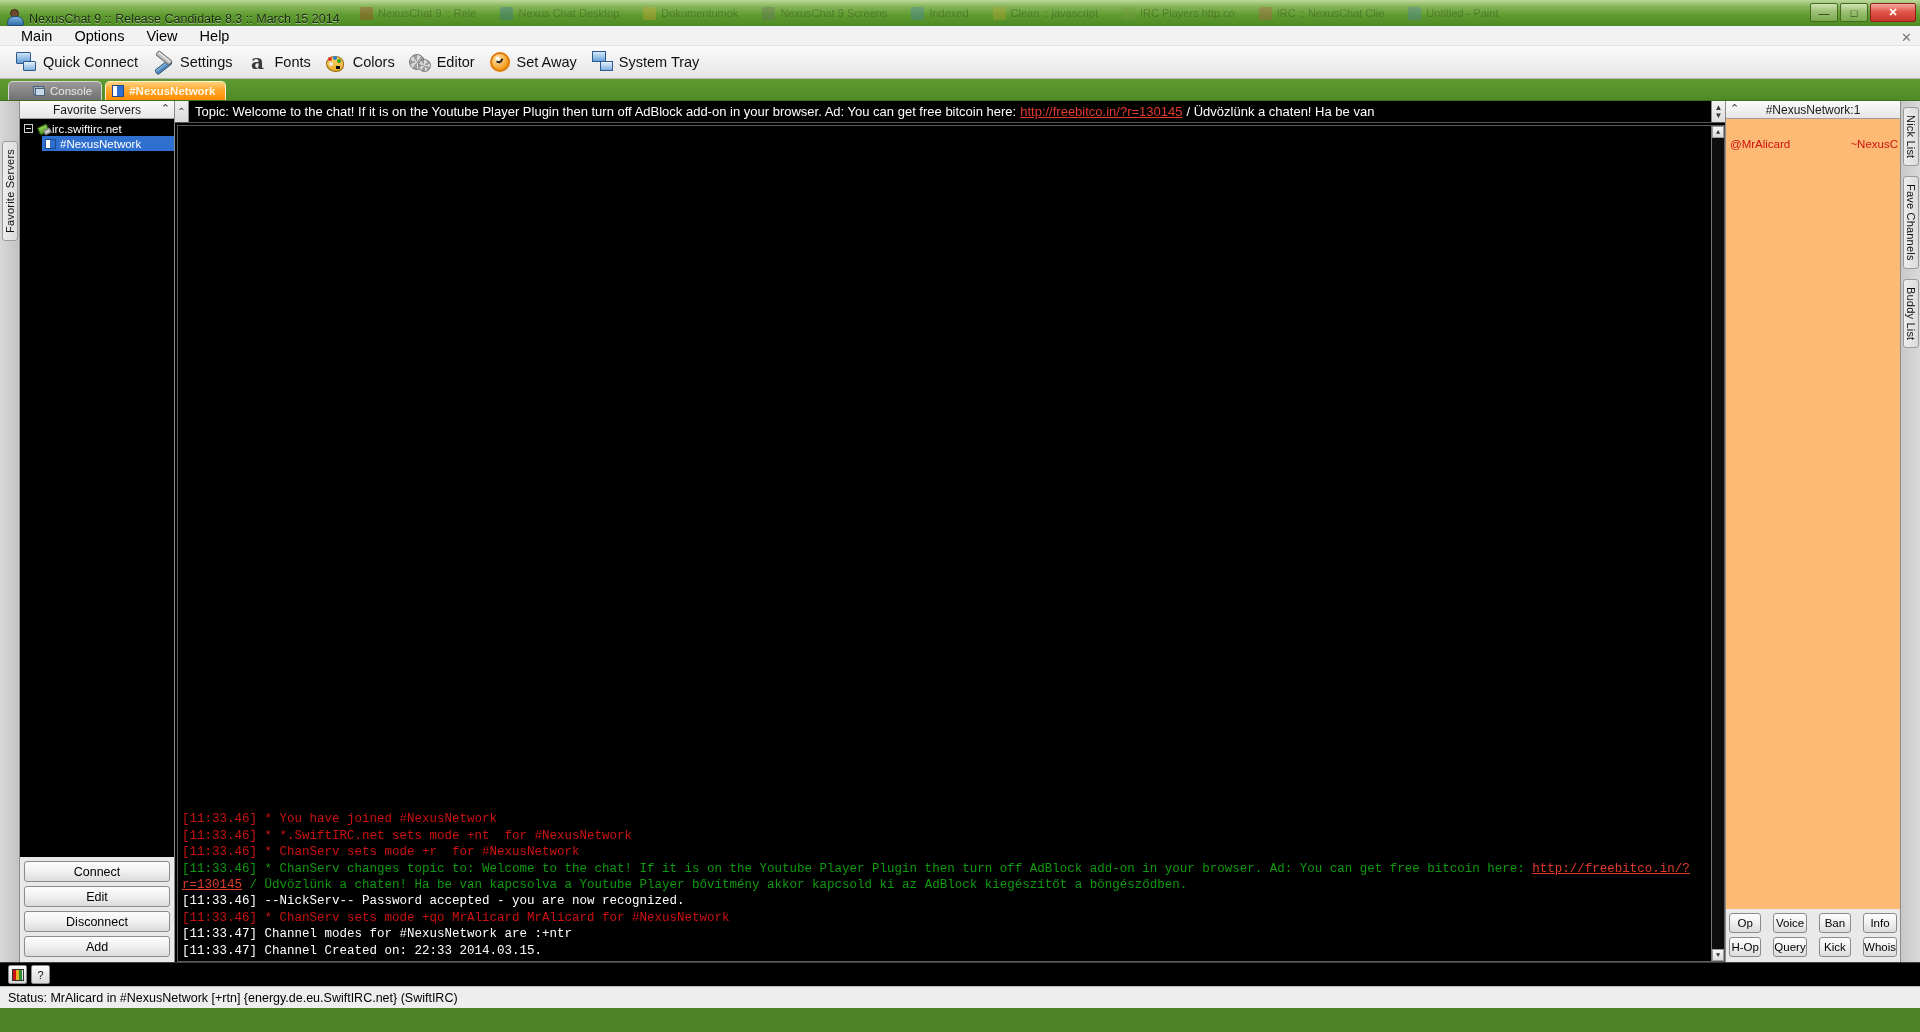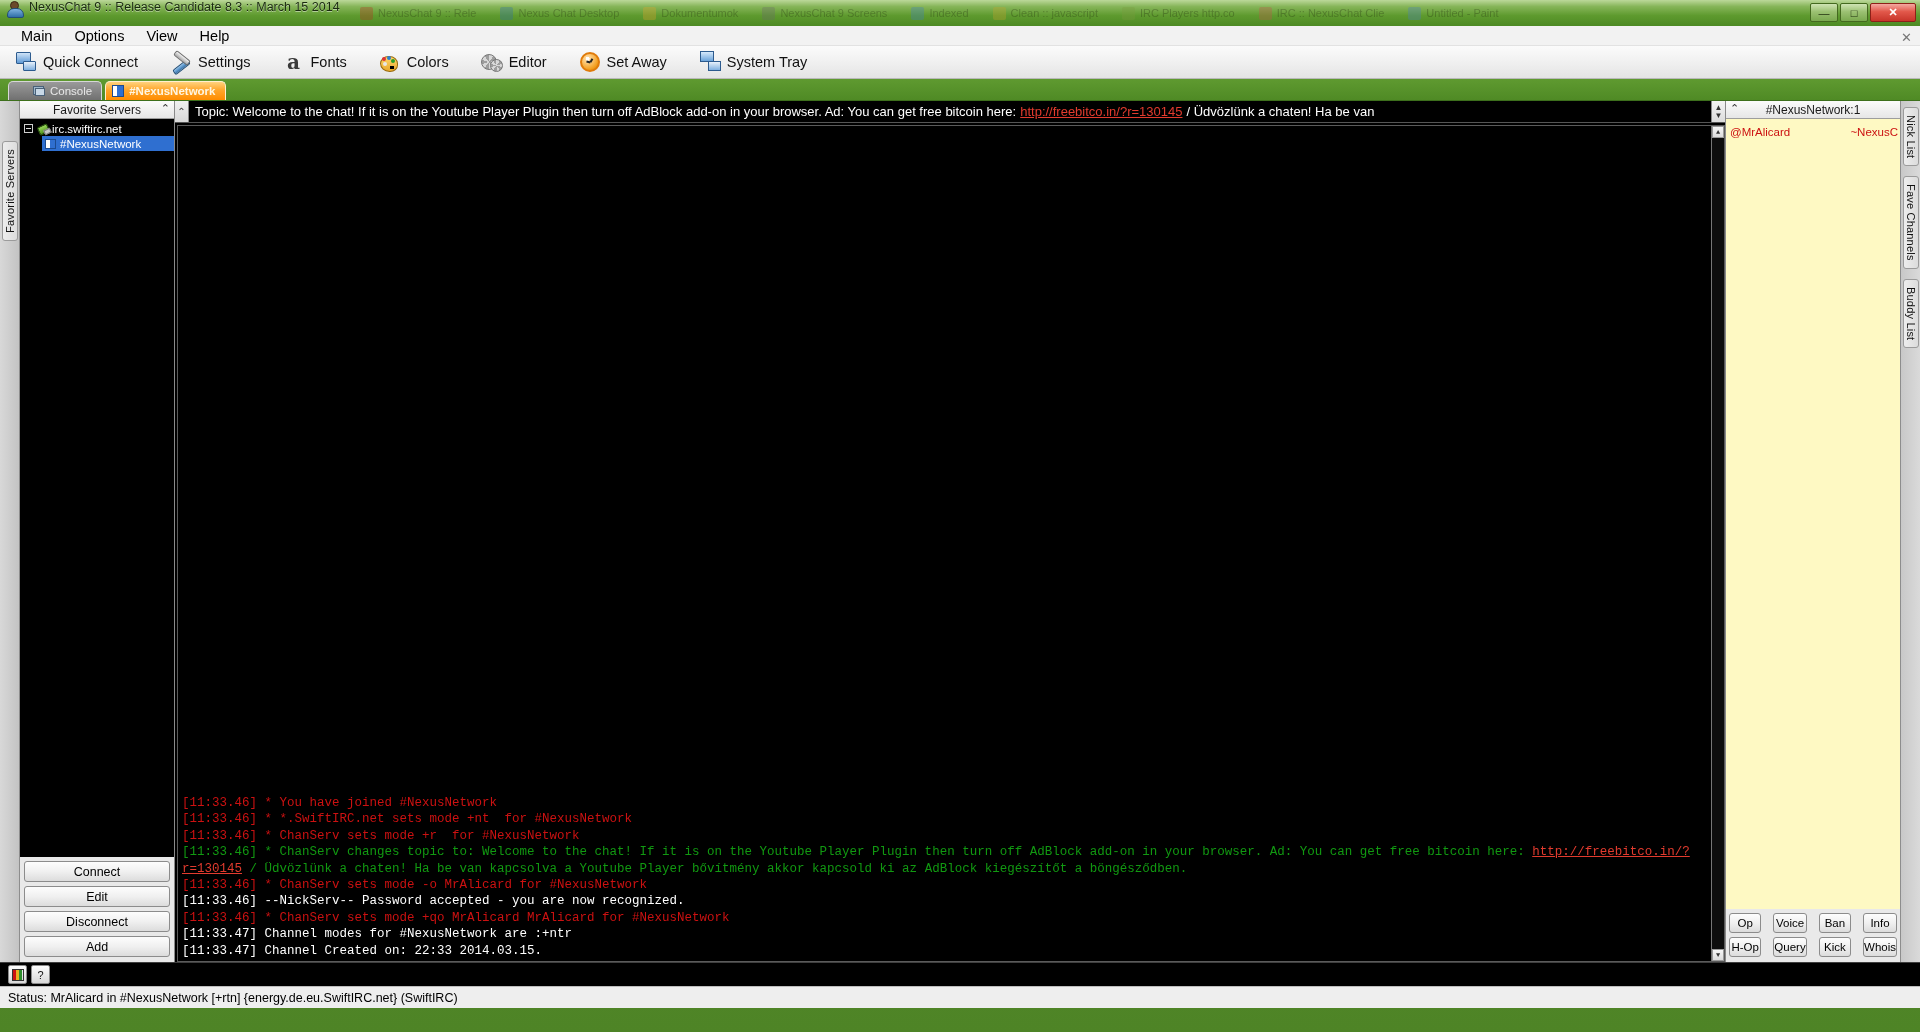--- a/index.html
+++ b/index.html
@@ -17,21 +17,21 @@
     width: 1920px; height: 1032px;
     background: linear-gradient(180deg,#79a84b 0%, #5f9432 40%, #4e8426 100%);
     padding: 0;
   }
 
   
   #titlebar {
     position: relative;
     height: 26px;
     background: linear-gradient(180deg,#bcd89a 0%, #86b559 25%, #5e9a2e 60%, #4d8a24 100%);
-    display: flex; align-items: flex-start;
+    display: flex; align-items: flex-end;
     padding-left: 6px;
     overflow: hidden;
   }
   #title-icon {
     width: 18px; height: 18px;
     margin-right: 5px;
     flex: none;
     position: relative;
   }
   #title-text {
@@ -89,21 +89,21 @@
     font-size: 13px; color: #777;
   }
 
   
   #toolbar {
     height: 33px;
     background: linear-gradient(180deg,#fbfbfb 0%, #efefef 55%, #e4e4e4 100%);
     border-bottom: 1px solid #b9b9b9;
     display: flex; align-items: center;
     padding-left: 10px;
-    gap: 18px;
+    gap: 0;
   }
   .tb-btn {
     display: flex; align-items: center; gap: 6px;
     padding: 2px 8px 2px 4px;
     font-size: 14.5px; color: #111;
     cursor: default; border: 1px solid transparent; border-radius: 3px;
   }
   .tb-ico { width: 22px; height: 22px; flex: none; position: relative; }
 
   
@@ -326,23 +326,23 @@
     height: 18px;
     background: linear-gradient(180deg,#fbfbfb,#e6e6e6);
     border-bottom: 1px solid #9d9d9d;
     display: flex; align-items: center; justify-content: center;
     position: relative;
     font-size: 12px; color: #1a1a1a;
   }
   #nick-collapse { position: absolute; left: 4px; top: 1px; font-size: 11px; color: #333; }
   #nick-list {
     flex: 1;
-    background: #fef9c3;
+    background: #fdba74;
     overflow: hidden;
-    padding-top: 6px;
+    padding-top: 18px;
   }
   .nick-row {
     display: flex; justify-content: space-between;
     font-size: 11.5px;
     color: #cc1111;
     padding: 0 2px 0 4px;
     line-height: 15px;
     white-space: nowrap;
     overflow: hidden;
   }
@@ -682,21 +682,20 @@
           <span>▼</span>
         </div>
       </div>
 
       <div id="chat-wrap">
         <div id="chat-log">
             <div class="log-line c-red"><span>[11:33.46]</span><span> * You have joined #NexusNetwork</span></div>
             <div class="log-line c-red"><span>[11:33.46]</span><span> * *.SwiftIRC.net sets mode +nt  for #NexusNetwork</span></div>
             <div class="log-line c-red"><span>[11:33.46]</span><span> * ChanServ sets mode +r  for #NexusNetwork</span></div>
             <div class="log-line c-green"><span>[11:33.46]</span><span> * ChanServ changes topic to: Welcome to the chat! If it is on the Youtube Player Plugin then turn off AdBlock add-on in your browser. Ad: You can get free bitcoin here: </span><span class="c-link">http://freebitco.in/?r=130145</span><span> / Üdvözlünk a chaten! Ha be van kapcsolva a Youtube Player bővítmény akkor kapcsold ki az AdBlock kiegészítőt a böngésződben.</span></div>
-            <div class="log-line c-red"><span>[11:33.46]</span><span> * ChanServ sets mode -o MrAlicard for #NexusNetwork</span></div>
             <div class="log-line c-white"><span>[11:33.46]</span><span> --NickServ-- Password accepted - you are now recognized.</span></div>
             <div class="log-line c-red"><span>[11:33.46]</span><span> * ChanServ sets mode +qo MrAlicard MrAlicard for #NexusNetwork</span></div>
             <div class="log-line c-white"><span>[11:33.47]</span><span> Channel modes for #NexusNetwork are :+ntr</span></div>
             <div class="log-line c-white"><span>[11:33.47]</span><span> Channel Created on: 22:33 2014.03.15.</span></div>
           </div>
         <div id="chat-scrollbar">
           <div class="sb-arrow">▲</div>
           <div class="sb-track"></div>
           <div class="sb-arrow">▼</div>
         </div>

